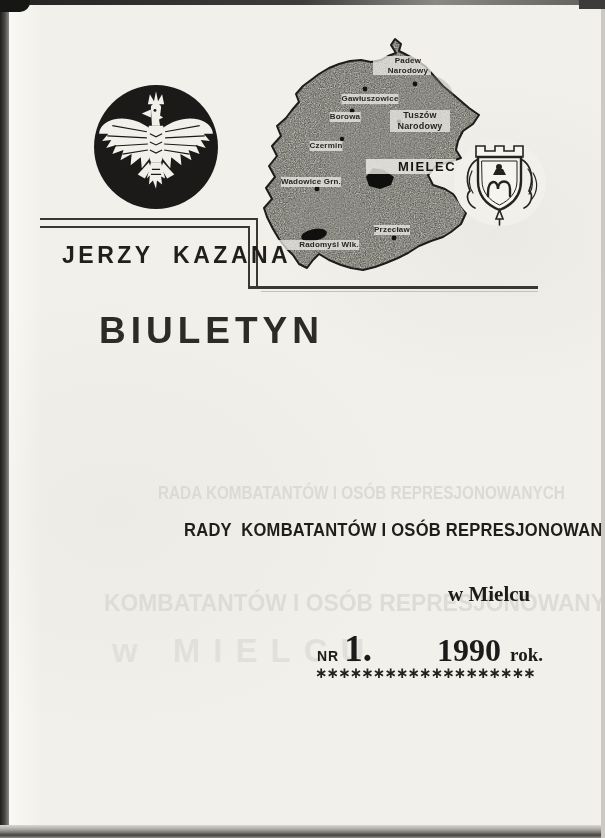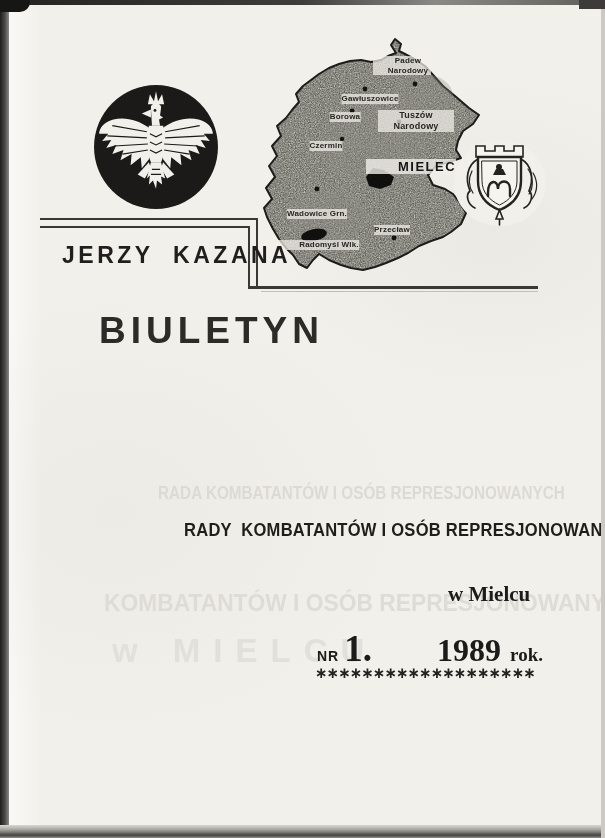--- a/index.html
+++ b/index.html
@@ -136,24 +136,24 @@
           <circle cx="146" cy="86" r="2.4"></circle>
           <circle cx="89" cy="103" r="2.2"></circle>
           <circle cx="64" cy="153" r="2.4"></circle>
           <circle cx="141" cy="202" r="2.4"></circle>
         </g>
       </svg>
 
       <span class="town" style="left:120px;top:20px;width:58px;padding-left:12px;">Padew Narodowy</span>
       <span class="town nowrap" style="left:117px;top:58px;">Gawłuszowice</span>
       <span class="town nowrap" style="left:92px;top:76px;">Borowa</span>
-      <span class="town" style="left:125px;top:74px;width:76px;font-size:9px;">Tuszów Narodowy</span>
+      <span class="town" style="left:137px;top:74px;width:60px;font-size:9px;">Tuszów Narodowy</span>
       <span class="town nowrap" style="left:73px;top:105px;">Czermin</span>
       <span class="city-label" style="left:158px;top:123px;padding-left:32px;">MIELEC</span>
-      <span class="town nowrap" style="left:64px;top:141px;margin-top:32px;">Wadowice Grn.</span>
+      <span class="town nowrap" style="left:58px;top:141px;">Wadowice Grn.</span>
       <span class="town nowrap" style="left:139px;top:189px;">Przecław</span>
       <span class="town nowrap" style="left:53px;top:204px;padding-left:46px;">Radomyśl Wlk.</span>
     </div>
 
     <div class="crest">
       <svg width="100" height="92" viewBox="0 0 100 92">
         <ellipse cx="48" cy="44" rx="46" ry="43" fill="#f2f0ea"></ellipse>
         <g stroke="#242320" fill="none" stroke-linecap="round">
 
           <path stroke-width="1.6" fill="#f6f4ee" d="M24,18 L24,7 L33,7 L33,12 L43,12 L43,7 L52,7 L52,12 L62,12 L62,7 L71,7 L71,18 Z"></path>
@@ -195,21 +195,21 @@
     <div class="ghost g3">w MIELCU</div>
 
     <div class="subtitle">RADY  KOMBATANTÓW I OSÓB REPRESJONOWANYCH</div>
 
     <div class="location">w Mielcu</div>
 
     <div class="issue">
       <span class="nr">NR</span>
       <span class="num">1.</span>
       <span class="sp"></span>
-      <span class="year">1989</span>
+      <span class="year">1990</span>
       <span class="rok">rok.</span>
     </div>
 
     <div class="stars">∗∗∗∗∗∗∗∗∗∗∗∗∗∗∗∗∗∗∗</div>
 
   </div>
 
   <div class="edge edge-top"></div>
   <div class="edge edge-left"></div>
   <div class="edge edge-bottom"></div>

